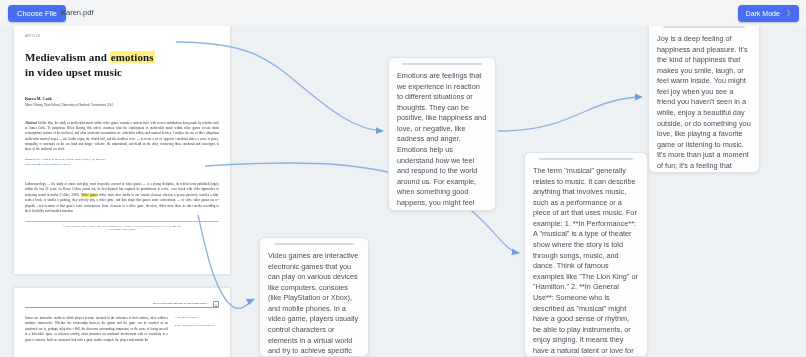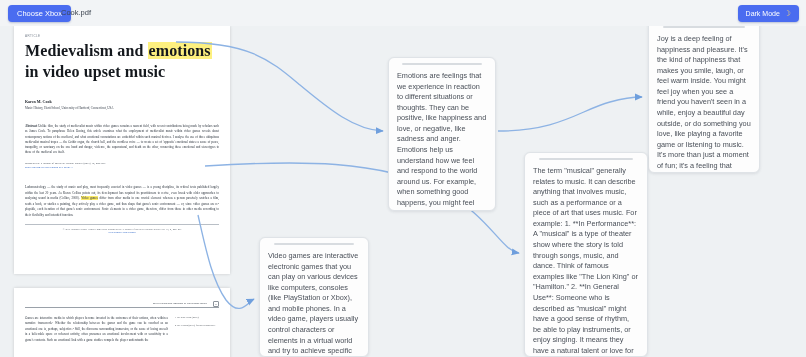--- a/index.html
+++ b/index.html
@@ -53,22 +53,22 @@
   #pdf-page-2 { top: 288px; height: 120px; }
 
   .pg-inner { position: relative; width: 100%; height: 100%; padding: 0 11px; }
 
   .kicker {
     font-size: 3px; color: #7b8490; letter-spacing: .4px;
     margin-top: 8px; text-transform: uppercase;
   }
   .doc-title {
     font-family: "Liberation Serif", serif;
-    font-size: 16px; font-weight: bold; color: #14181d;
-    line-height: 1.32; margin-top: 2px; letter-spacing: .1px;
+    font-size: 11px; font-weight: bold; color: #14181d;
+    line-height: 1.32; margin-top: 12px; letter-spacing: .1px;
   }
   .hl { background: #fdf07f; padding: 0 1px; }
   .hl-b { background: #fcec6a; padding: 0 .5px; }
 
   .author {
     font-family: "Liberation Serif", serif;
     font-size: 4px; font-weight: bold; color: #1a1f26; margin-top: 17px;
   }
   .affil { font-family: "Liberation Serif", serif; font-size: 3.1px; color: #3a424d; margin-top: 1.5px; }
 
@@ -129,22 +129,22 @@
   #card-video    { left: 259px; top: 237px; width: 110px; height: 120px; }
 
   #arrows { position: absolute; left: 0; top: 0; width: 806px; height: 357px; z-index: 20; pointer-events: none; }
 </style>
 </head>
 <body>
 
 <div id="app">
 
   <div id="toolbar">
-    <button id="choose-file">Choose Xbox</button>
-    <span id="file-name">Cook.pdf</span>
+    <button id="choose-file">Choose File</button>
+    <span id="file-name">Karen.pdf</span>
     <button id="dark-mode">
       <span>Dark Mode</span>
       <span class="moon">☽</span>
     </button>
   </div>
 
   <div class="pdf-page" id="pdf-page-1">
     <div class="pg-inner">
       <div class="kicker">ARTICLE</div>
       <div class="doc-title">

